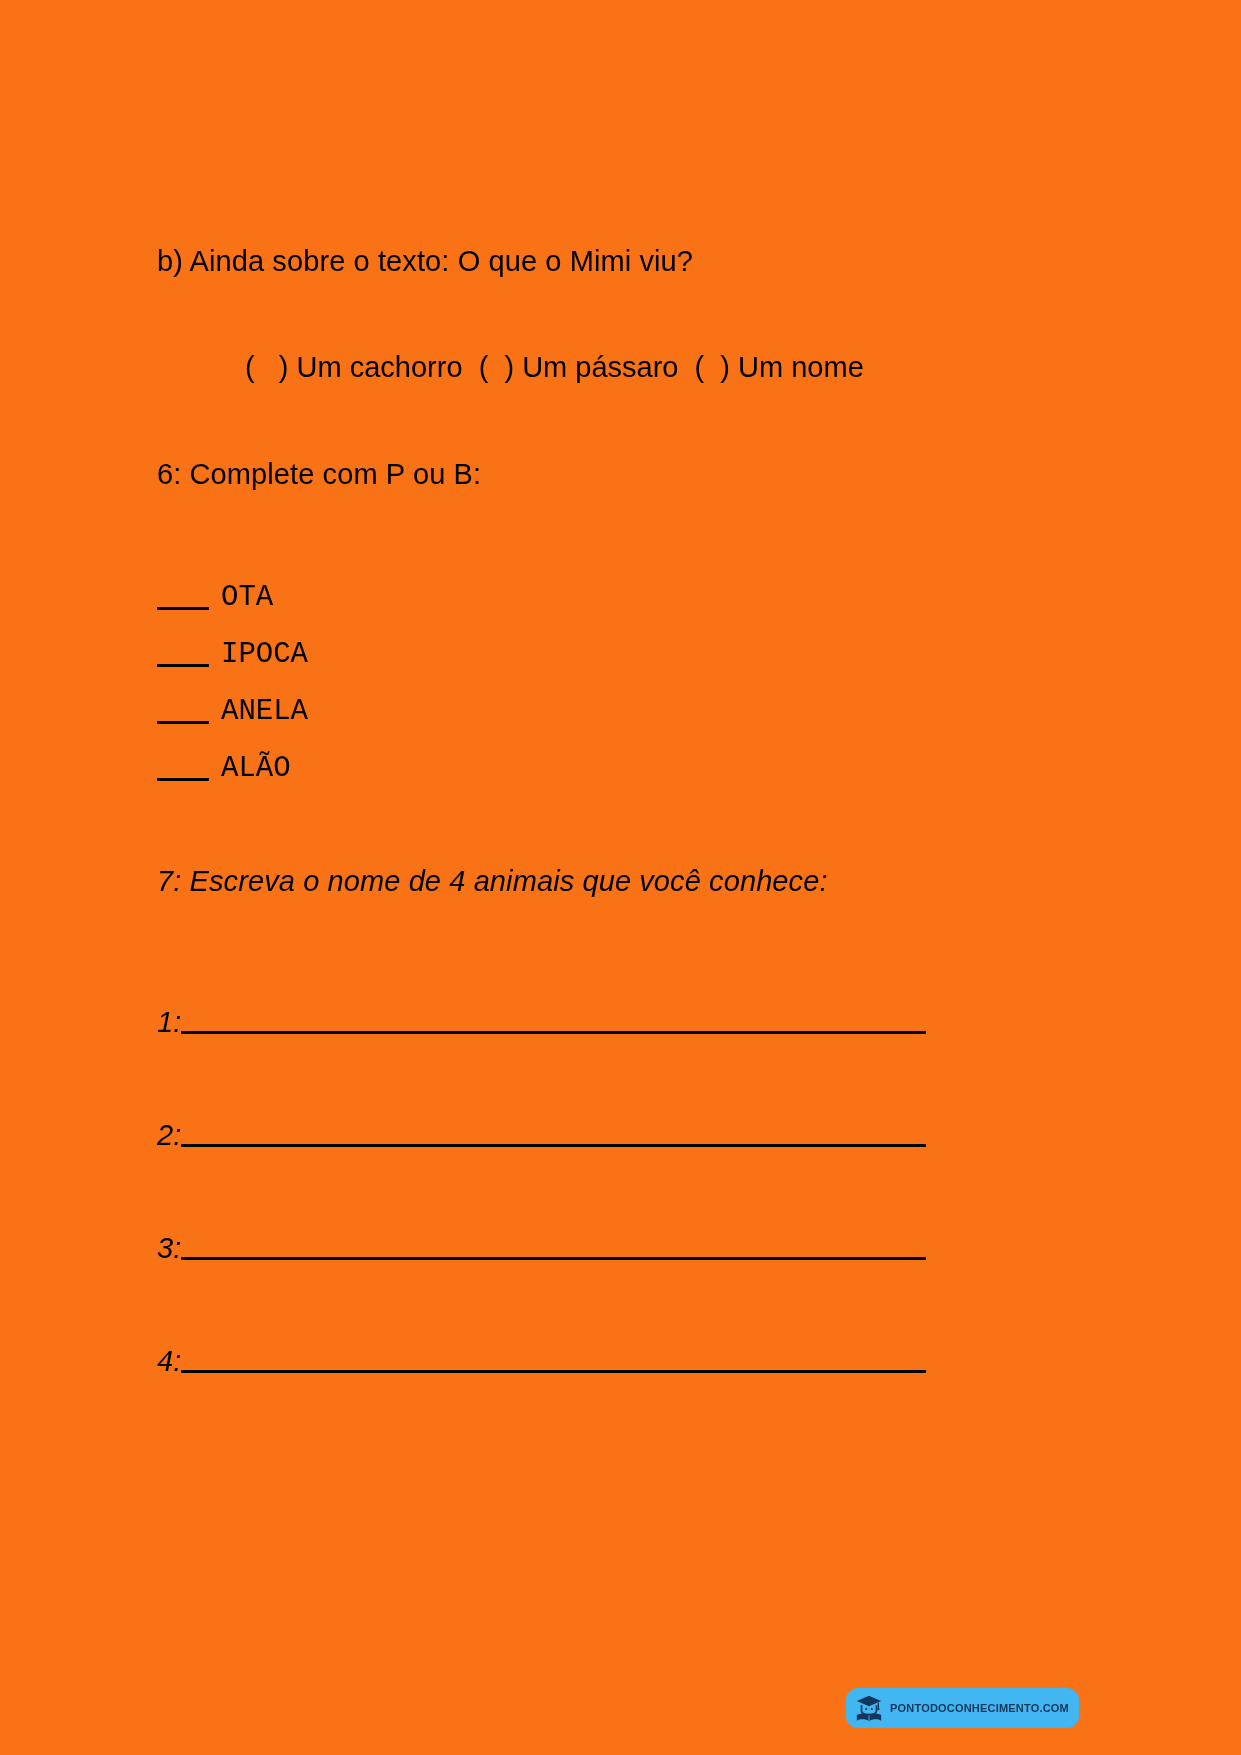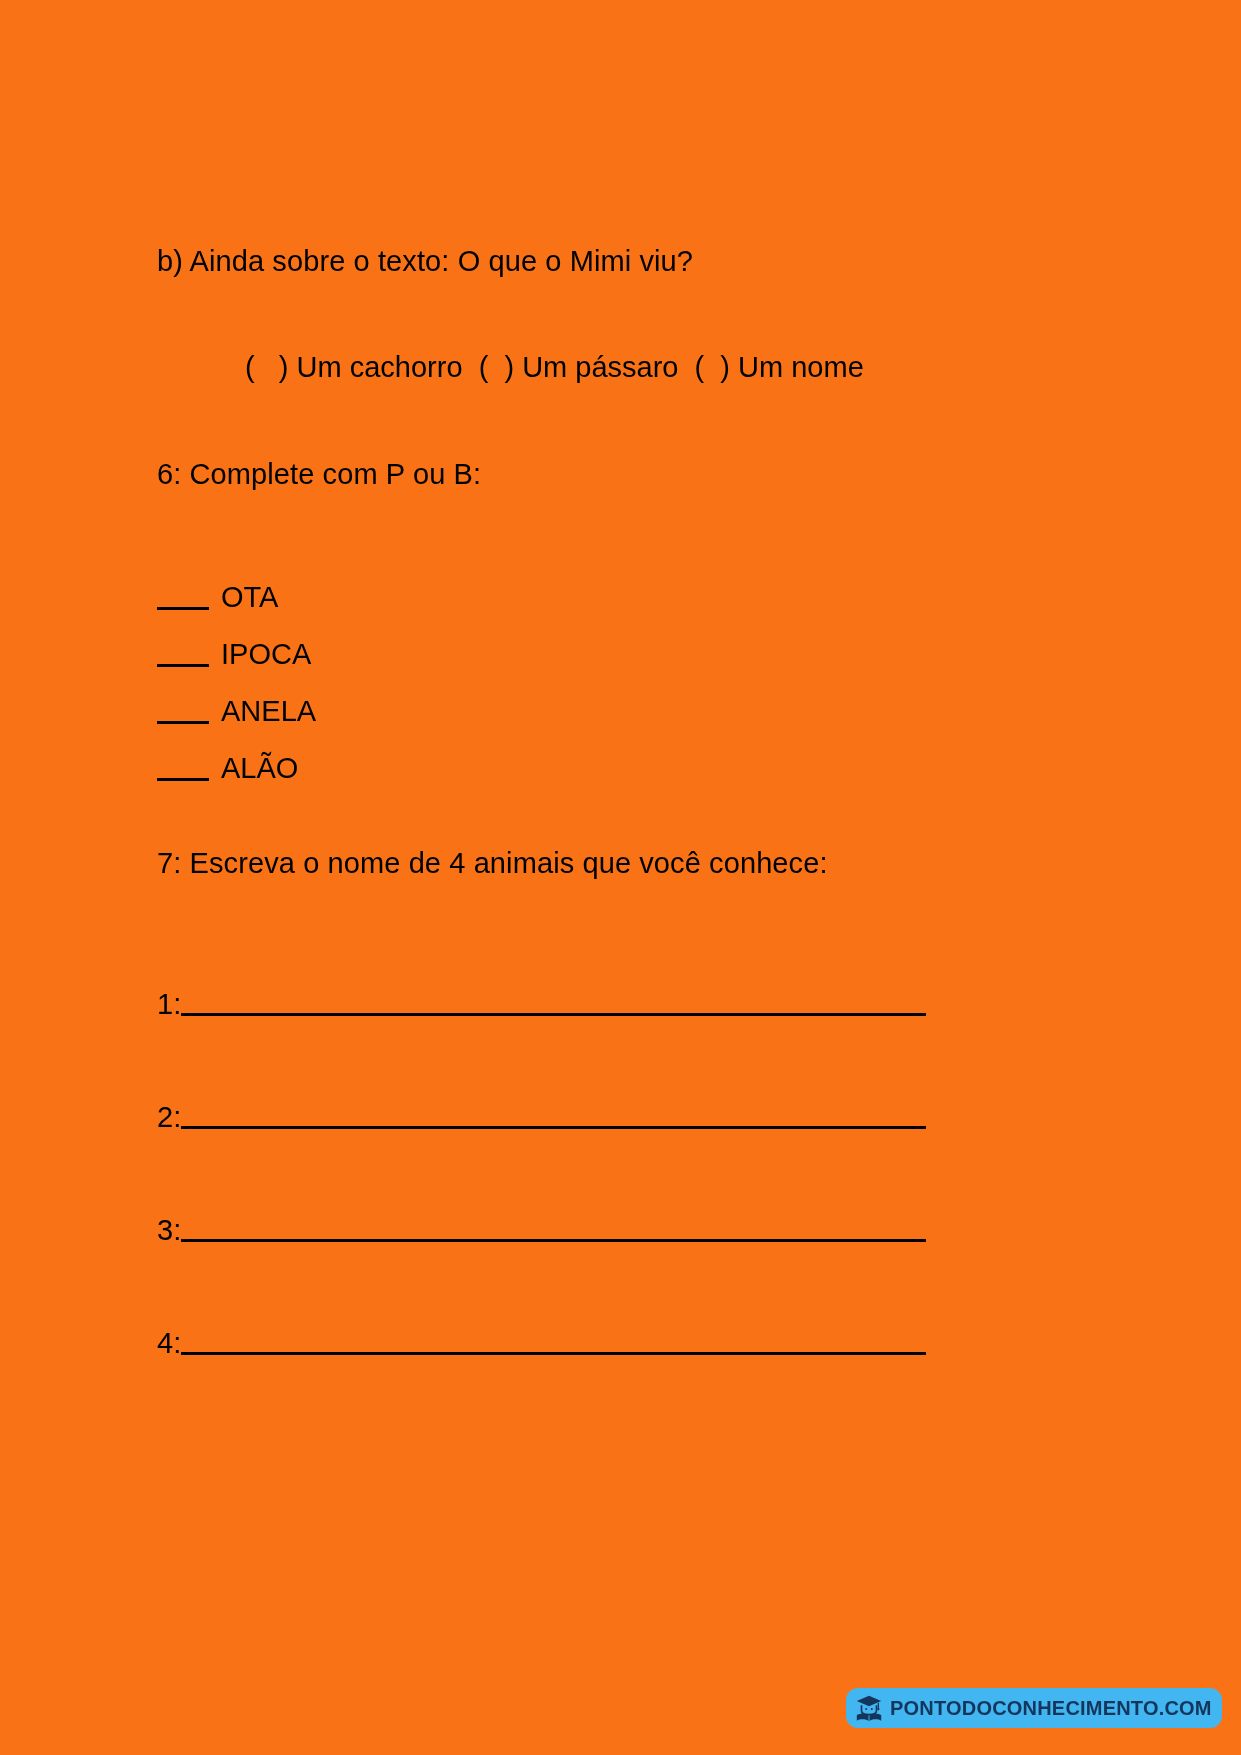--- a/index.html
+++ b/index.html
@@ -45,20 +45,21 @@
     font-size: 29px;
     white-space: pre;
   }
 
   
   .block-6 {
     margin-top: 72px;
   }
   .pb-list {
     margin-top: 60px;
+    font-family: Liberation Mono, monospace;
   }
   .pb-item {
     display: flex;
     align-items: flex-end;
     height: 57px;
     font-size: 29px;
   }
   .pb-blank {
     display: inline-block;
     width: 52px;
@@ -68,21 +69,22 @@
   }
   .pb-word {
     font-size: 29px;
     line-height: 1;
     position: relative;
     top: 2px;
   }
 
   
   .block-7 {
-    margin-top: 64px;
+    margin-top: 82px;
+    font-style: italic;
   }
   .answer-lines {
     margin-top: 22px;
   }
   .answer-row {
     display: flex;
     align-items: flex-end;
     height: 113px;
   }
   .answer-num {
@@ -112,21 +114,21 @@
     height: 40px;
   }
   .badge-icon {
     width: 30px;
     height: 30px;
     flex: 0 0 30px;
     margin-right: 6px;
     display: block;
   }
   .badge-text {
-    font-size: 20px;
+    font-size: 11px;
     font-weight: bold;
     color: #15365c;
     letter-spacing: 0.2px;
     white-space: nowrap;
   }
 </style>
 </head>
 <body>
 
 <div class="page">

